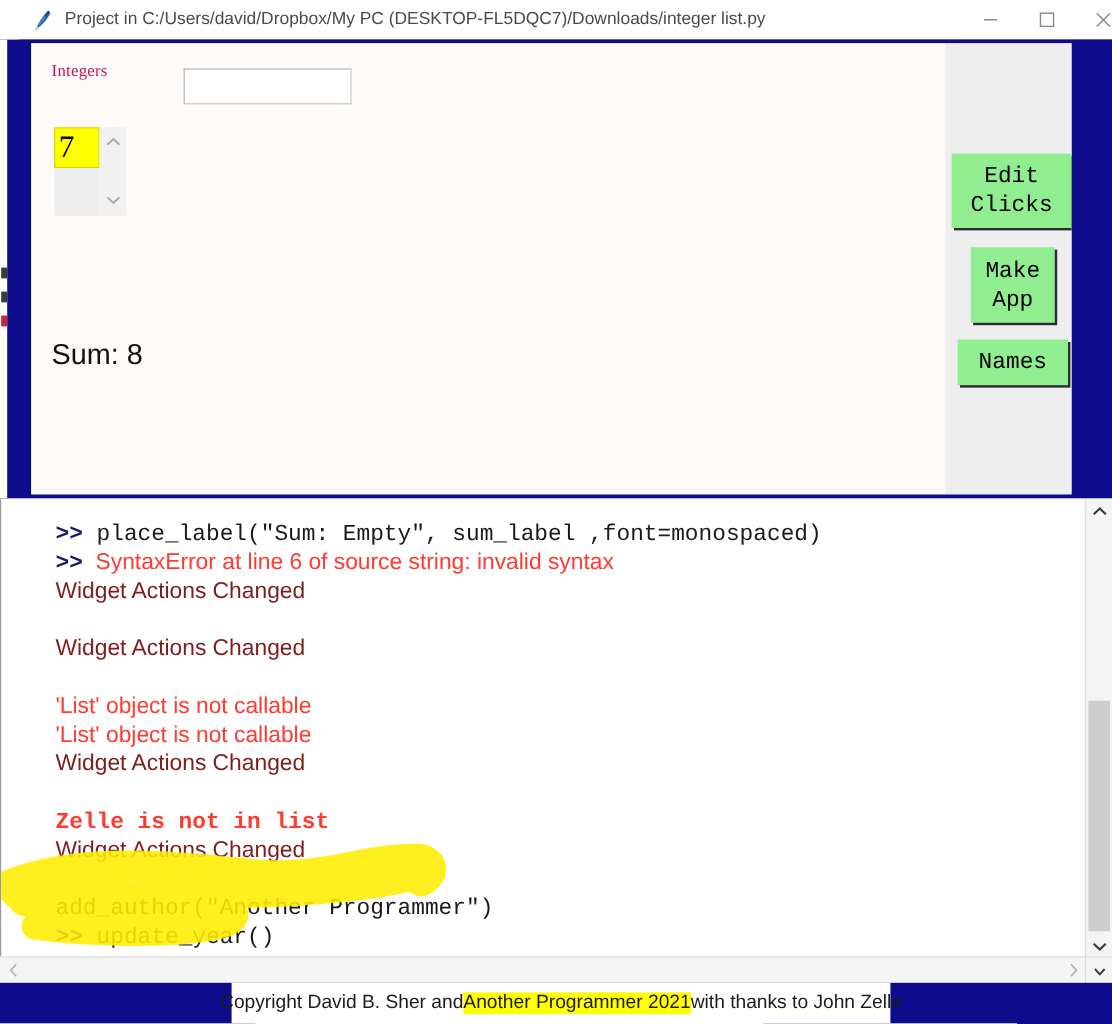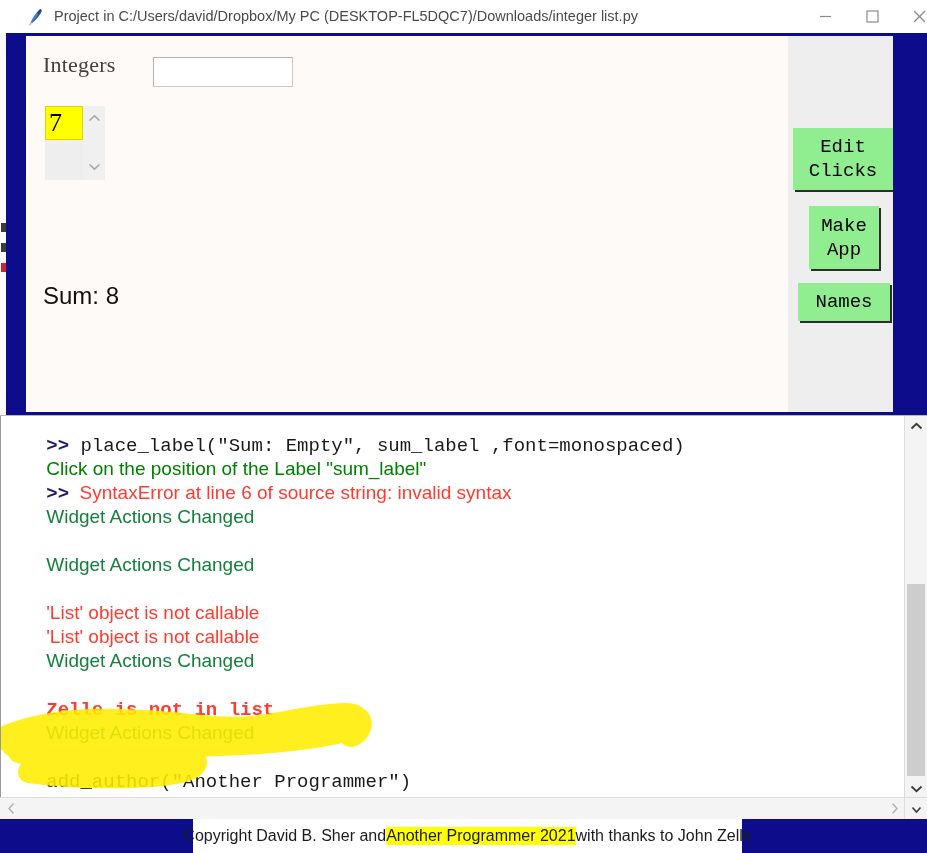--- a/index.html
+++ b/index.html
@@ -92,22 +92,22 @@
     position: absolute;
     left: 0; top: 0;
     width: 762px; height: 376px;
     background: #fdfaf8;
   }
 
   .integers-label {
     position: absolute;
     left: 17px; top: 16px;
     font-family: "Liberation Serif", serif;
-    font-size: 22px;
-    color: #404040;
+    font-size: 14px;
+    color: #be185d;
     letter-spacing: 0.2px;
   }
 
   .entry-box {
     position: absolute;
     left: 127px; top: 21px;
     width: 140px; height: 30px;
     background: #ffffff;
     border: 1px solid #c9c9c9;
     border-top-color: #b4b4b4;
@@ -222,21 +222,21 @@
     white-space: pre;
     font-family: "Liberation Sans", sans-serif;
     font-size: 19px;
     position: relative;
   }
   .cline.first { margin-top: -7px; }
   .c-prompt { color: #1a1a6a; font-weight: 700; }
   .c-code   { color: #1a1a1a; }
   .c-green  { color: #008000; }
   .c-red    { color: #ff3b30; }
-  .c-gray   { color: #15803d; text-align: right; }
+  .c-gray   { color: #7f1d1d; text-align: right; }
   .mono     { font-family: "Liberation Mono", monospace; }
   .mono-b   { font-family: "Liberation Mono", monospace; font-weight: 700; }
 
   
   .vscroll {
     position: absolute;
     right: 0; top: 0;
     width: 22px; height: 382px;
     background: #f4f4f4;
     border-left: 1px solid #dcdcdc;
@@ -391,23 +391,20 @@
     </div>
   </div>
 
   <div class="console-outer">
     <div class="console-text">
 
       <div class="cline first">
         <span class="c-prompt mono">&gt;&gt;</span><span class="c-code mono"> place_label("Sum: Empty", sum_label ,font=monospaced)</span>
       </div>
 
-      <div class="cline">
-        <span class="c-green">Click on the position of the Label "sum_label"</span>
-      </div>
 
       <div class="cline">
         <span class="c-prompt mono">&gt;&gt;</span><span class="c-red">  SyntaxError at line 6 of source string: invalid syntax</span>
       </div>
 
       <div class="cline">
         <span class="c-gray">Widget Actions Changed</span>
       </div>
 
       <div class="cline">

